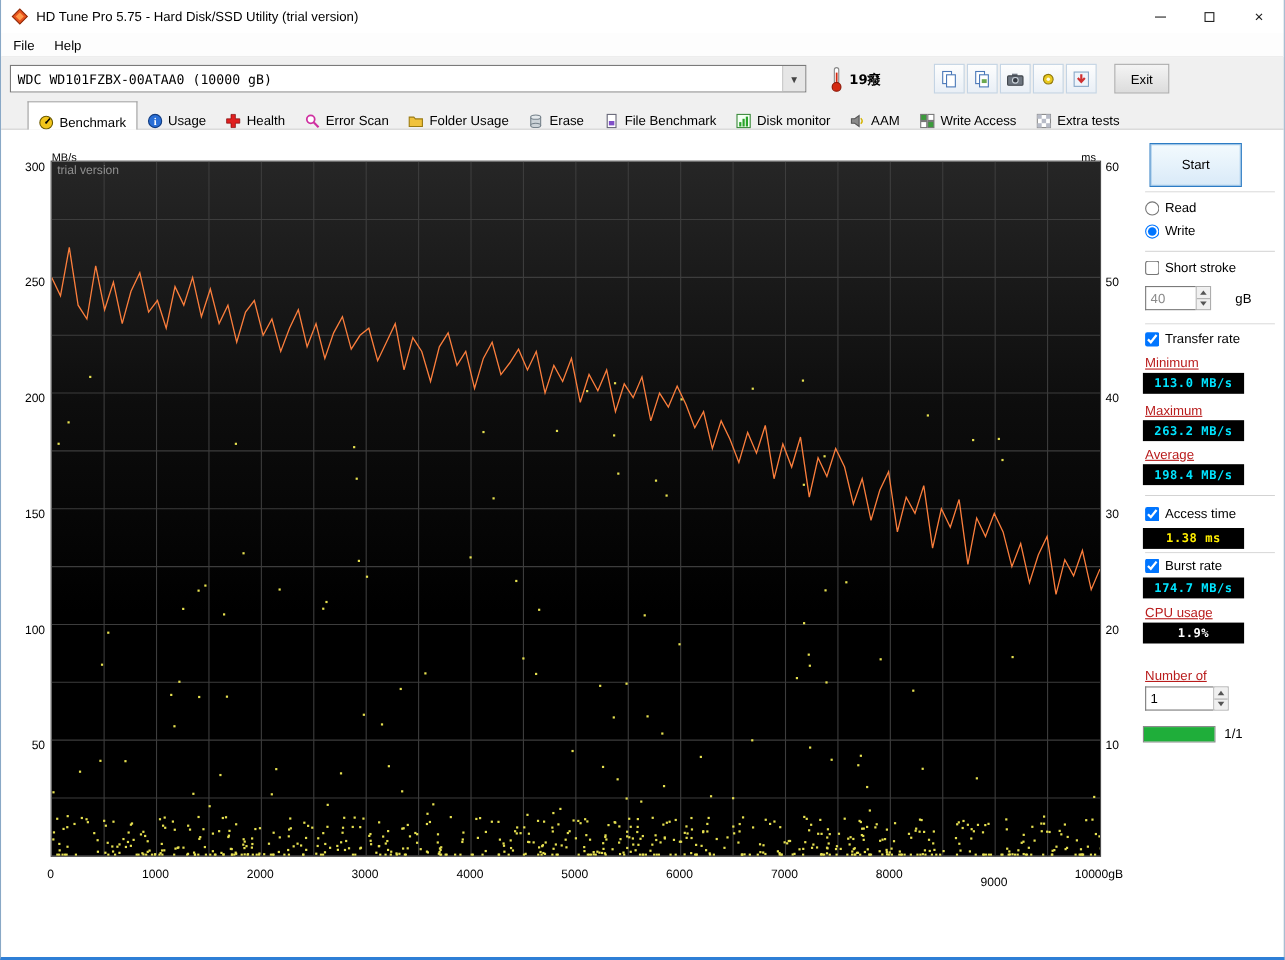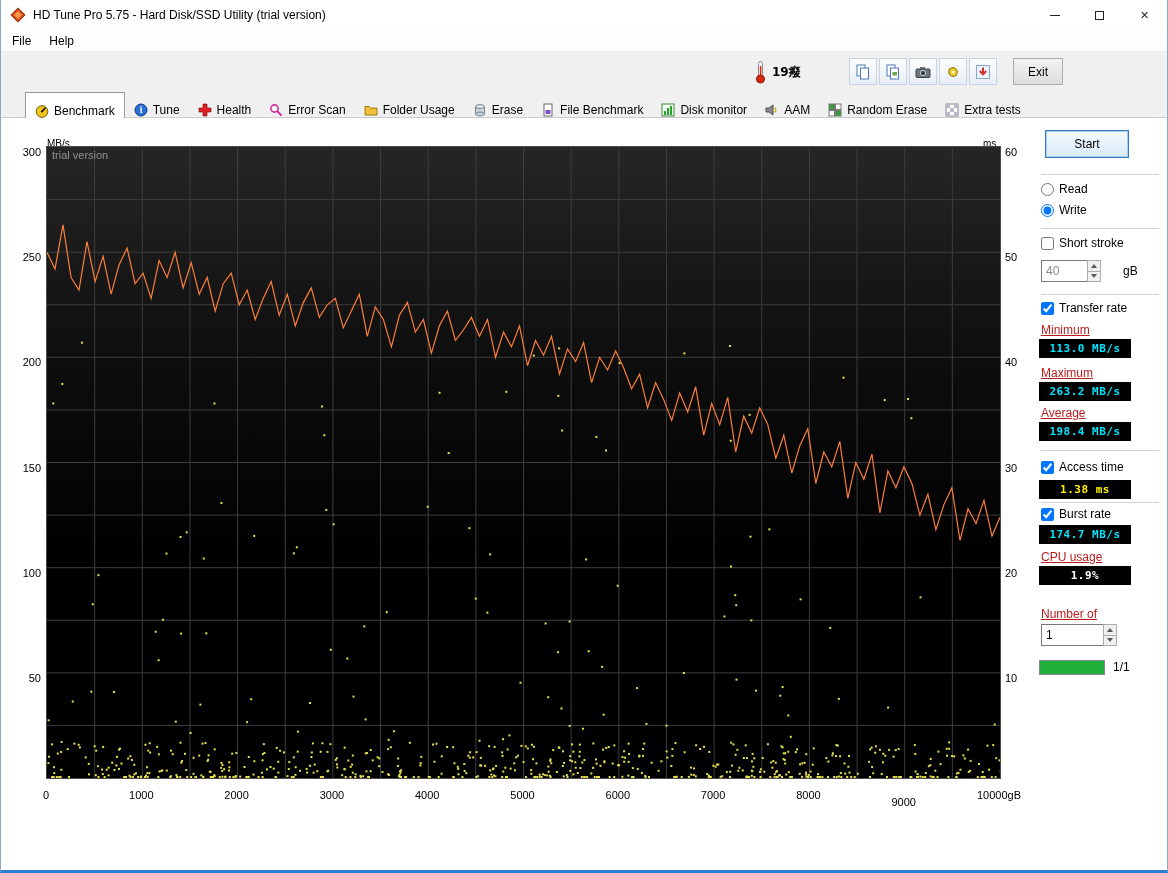--- a/index.html
+++ b/index.html
@@ -49,21 +49,21 @@
           background:linear-gradient(180deg,#262626 0%,#0d0d0d 35%,#000 65%); }
   .watermark { position:absolute; left:5px; top:2px; color:#8f8f8f; font-size:11px; }
   .axis-unit { position:absolute; font-size:10px; color:#000; }
   .ytick-left { position:absolute; left:0; width:40px; text-align:right; font-size:11px; color:#000; }
   .ytick-right { position:absolute; left:1004px; width:30px; text-align:left; font-size:11px; color:#000; }
   .xtick { position:absolute; transform:translateX(-50%); font-size:11px; color:#000; white-space:nowrap; }
 
   
   .side-panel { position:absolute; left:1036px; top:0; width:130px; height:100%; }
   .sp-abs { position:absolute; }
-  .start-btn { left:8px; top:12px; width:84px; height:28px; background:linear-gradient(#f3fafe,#d9eaf8);
+  .start-btn { left:8px; top:12px; width:84px; height:40px; background:linear-gradient(#f3fafe,#d9eaf8);
                border:1px solid #2d7cc4; box-shadow:inset 0 0 0 1px #a9cdec; font-size:12px;
                display:flex; align-items:center; justify-content:center; }
   .sep { left:4px; width:118px; height:2px; border-top:1px solid #d3d3d3; border-bottom:1px solid #ffffff; }
   .ck-row { left:4px; display:flex; align-items:center; gap:5px; }
   .ck-row input { width:13px; height:13px; margin:0; }
   .field-label { left:4px; font-size:12px; color:#b91c1c;text-decoration:underline; }
   .val-box { left:2px; width:92px; height:19px; background:#000; display:flex; align-items:center; justify-content:center;
              font-family:"DejaVu Sans Mono",monospace; font-weight:bold; font-size:11px; letter-spacing:0.5px; }
   .val-cyan { color:#00e4ff; }
   .val-yellow { color:#ffee00; }
@@ -102,20 +102,24 @@
         </div>
     </div>
   </div>
 
   <div class="menubar">
     <span class="menu-item">File</span>
     <span class="menu-item">Help</span>
   </div>
 
   <div class="toolbar">
+    <div class="combo">
+      <input readonly="" value="WDC WD101FZBX-00ATAA0 (10000 gB)" style="">
+      <div class="combo-arrow">▼</div>
+    </div>
     <svg class="thermo" width="13" height="24" viewBox="0 0 13 24">
       <rect x="4.5" y="1.5" width="4" height="15" rx="2" fill="#fff" stroke="#888"></rect>
       <rect x="5.8" y="6" width="1.6" height="11" fill="#d42a12"></rect>
       <circle cx="6.5" cy="19" r="4" fill="#d42a12" stroke="#8a1404"></circle>
     </svg>
     <span class="temp-text">19癈</span>
 
     <div class="tb-btn" style="left:848px">
       <svg width="18" height="18" viewBox="0 0 18 18">
         <rect x="3" y="2" width="8" height="11" fill="#fff" stroke="#4a78b8"></rect>
@@ -159,21 +163,21 @@
           <line x1="7" y1="7.5" x2="10.4" y2="3.8" stroke="#000" stroke-width="1.4"></line>
           <circle cx="7" cy="7.5" r="1" fill="#000"></circle>
         </svg>
       <span>Benchmark</span>
     </div>
     <div class="tab">
       <svg width="14" height="14" viewBox="0 0 14 14">
           <circle cx="7" cy="7" r="6" fill="#2a6fd6" stroke="#123c80"></circle>
           <text x="7" y="10.4" font-size="9.5" font-weight="bold" fill="#fff" text-anchor="middle" font-family="serif">i</text>
         </svg>
-      <span>Tune</span>
+      <span>Usage</span>
     </div>
     <div class="tab">
       <svg width="14" height="14" viewBox="0 0 14 14">
           <path d="M5 1 h4 v4 h4 v4 h-4 v4 H5 V9 H1 V5 h4 z" fill="#e02020" stroke="#7a0000" stroke-width="0.6"></path>
         </svg>
       <span>Health</span>
     </div>
     <div class="tab">
       <svg width="14" height="14" viewBox="0 0 14 14">
           <circle cx="5.5" cy="5.5" r="3.6" fill="#fff" stroke="#cf2fa0" stroke-width="1.6"></circle>
@@ -218,21 +222,21 @@
         </svg>
       <span>AAM</span>
     </div>
     <div class="tab">
       <svg width="14" height="14" viewBox="0 0 14 14">
           <rect x="1" y="1" width="5.5" height="5.5" fill="#3a9a3a" stroke="#777"></rect>
           <rect x="7.5" y="1" width="5.5" height="5.5" fill="#fff" stroke="#777"></rect>
           <rect x="1" y="7.5" width="5.5" height="5.5" fill="#fff" stroke="#777"></rect>
           <rect x="7.5" y="7.5" width="5.5" height="5.5" fill="#3a9a3a" stroke="#777"></rect>
         </svg>
-      <span>Random Erase</span>
+      <span>Write Access</span>
     </div>
     <div class="tab">
       <svg width="14" height="14" viewBox="0 0 14 14">
           <rect x="1" y="1" width="12" height="12" fill="#fff" stroke="#888"></rect>
           <rect x="1" y="1" width="4" height="4" fill="#b8bcc8"></rect>
           <rect x="9" y="1" width="4" height="4" fill="#b8bcc8"></rect>
           <rect x="5" y="5" width="4" height="4" fill="#b8bcc8"></rect>
           <rect x="1" y="9" width="4" height="4" fill="#b8bcc8"></rect>
           <rect x="9" y="9" width="4" height="4" fill="#b8bcc8"></rect>
         </svg>

